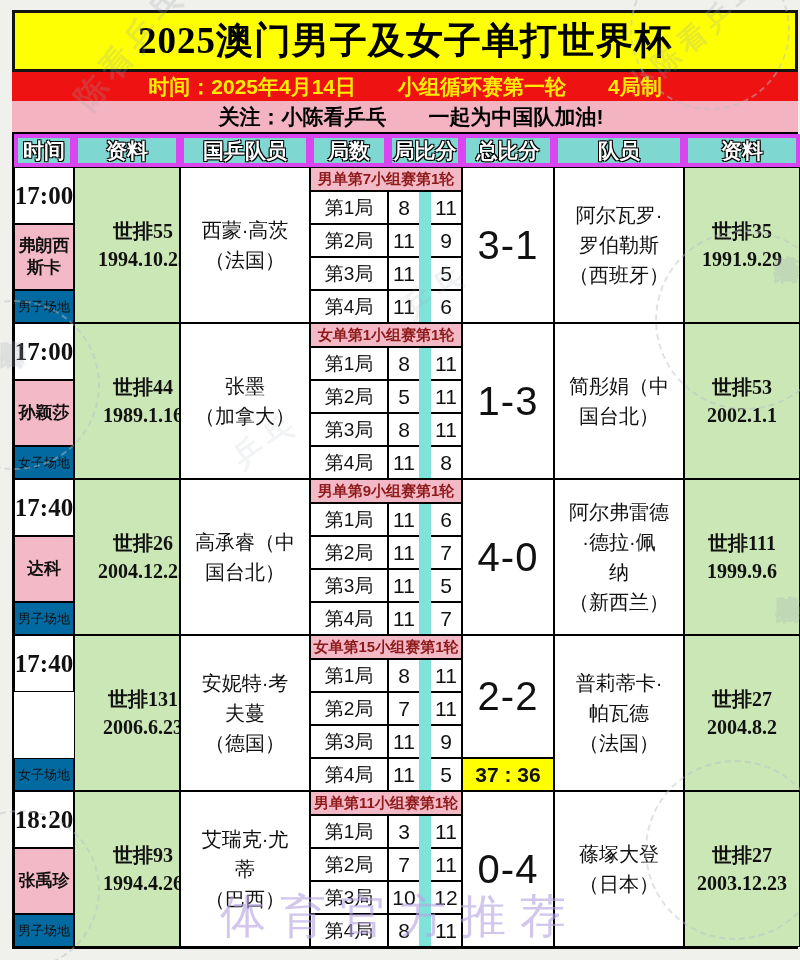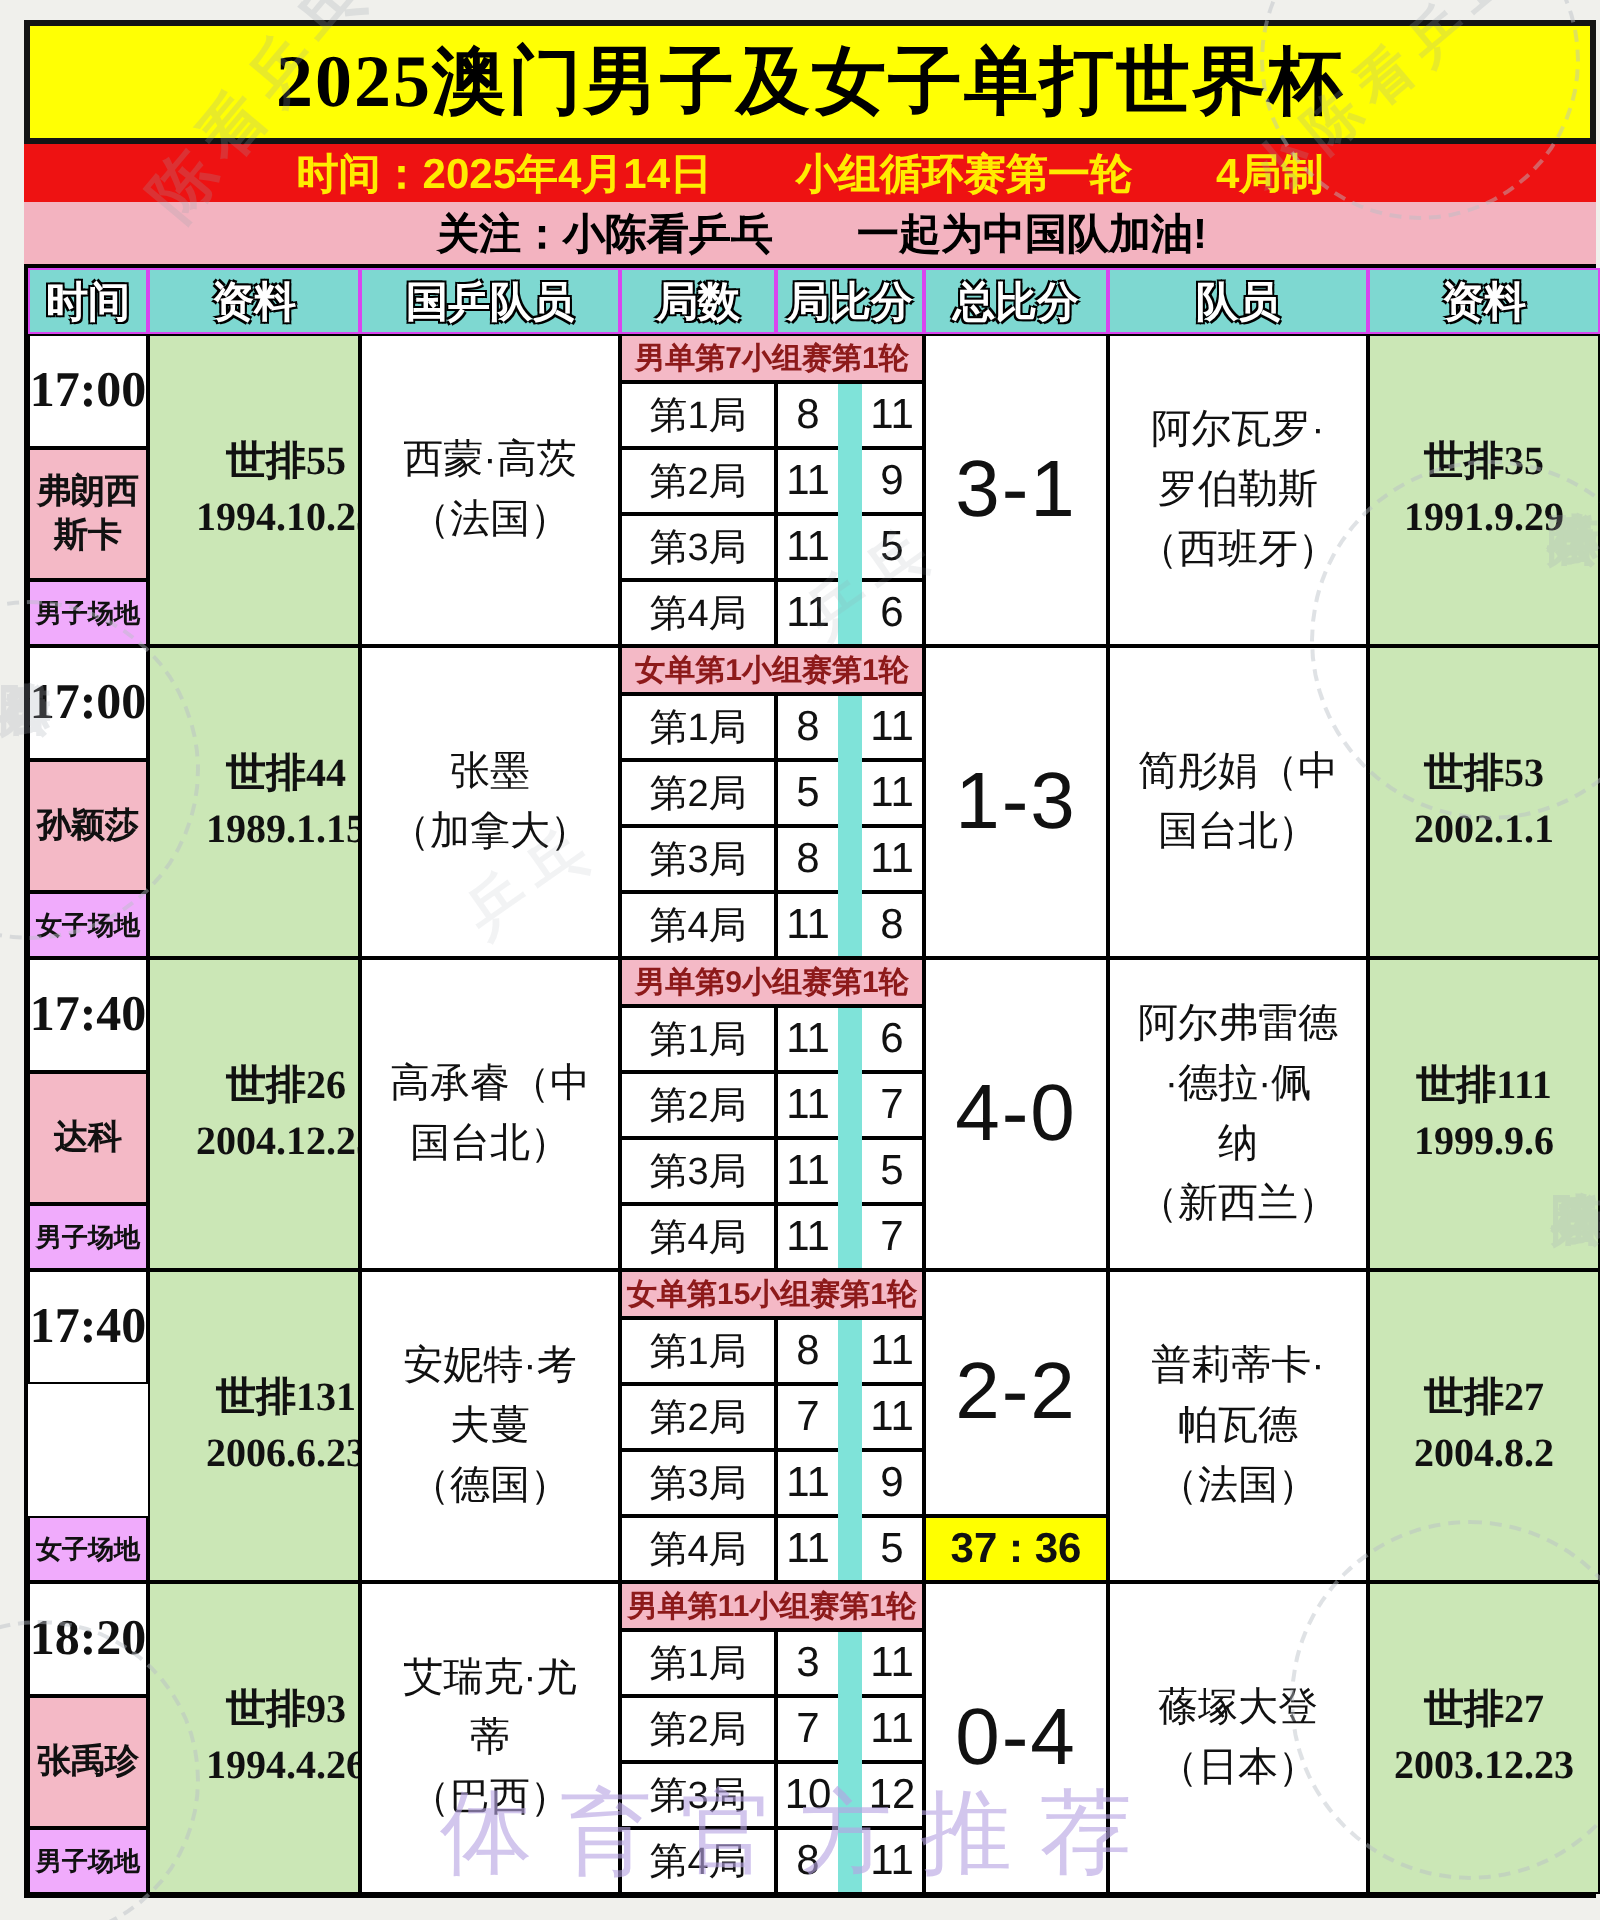--- a/index.html
+++ b/index.html
@@ -44,34 +44,34 @@
   }
 
   
   .table-wrap { border:2px solid #000; background:#fff; }
   .hdr-row, .block {
     display:grid;
     grid-template-columns:60px 106px 130px 78px 74px 92px 130px 116px;
   }
   .hdr-row { grid-template-rows:33px; }
   .hdr-cell {
-    background:#7ed8d1; border:1px solid #d946ef;
+    background:#7ed8d1; border:4px solid #d946ef;
     display:flex; align-items:center; justify-content:center;
     font-size:21px; font-weight:bold; color:#fff;
     text-shadow:-1px -1px 0 #000, 1px -1px 0 #000, -1px 1px 0 #000, 1px 1px 0 #000;
   }
   .block { grid-template-rows:24px 33px 33px 33px 33px; position:relative; }
   .cell {
     border:1px solid #000;
     display:flex; align-items:center; justify-content:center;
     text-align:center; background:#fff; overflow:hidden;
   }
   .c-time   { grid-column:1; grid-row:1/3; font-family:"Liberation Serif",serif; font-size:25px; font-weight:bold; }
   .c-cnp    { grid-column:1; grid-row:3/5; background:#f4b9c6; font-size:17px; font-weight:bold; white-space:pre-line; line-height:1.3; padding:0 2px; }
-  .c-venue  { grid-column:1; grid-row:5/6; background:#f0abfc; font-size:13px; font-weight:bold; }
+  .c-venue  { grid-column:1; grid-row:5/6; background:#0369a1; font-size:13px; font-weight:normal; }
   .c-rank   { flex-direction:column; background:#cbe7b6; font-family:"Liberation Serif",serif; font-size:20px; font-weight:bold; line-height:1.4; }
   .c-rankL  { grid-column:2; grid-row:1/6;padding-left:32px; }
   .c-rankR  { grid-column:8; grid-row:1/6; }
   .c-name   { font-size:20px; line-height:1.5; white-space:pre-line; padding:0 3px; }
   .c-nameL  { grid-column:3; grid-row:1/6; }
   .c-nameR  { grid-column:7; grid-row:1/6; }
   .c-group  { grid-column:4/6; grid-row:1/2; background:#f4b9c6; color:#8d1a1a; font-size:15px; font-weight:bold; }
   .c-glabel { grid-column:4; font-size:19px; }
   .c-score  { grid-column:5; padding:0; }
   .g-r1 { grid-row:2/3; } .g-r2 { grid-row:3/4; } .g-r3 { grid-row:4/5; } .g-r4 { grid-row:5/6; }
@@ -178,21 +178,21 @@
         </div>
         <div class="score-strip"></div>
       </div>
 
       <div class="block">
         <div class="cell c-time">17:00</div>
         <div class="cell c-cnp">孙颖莎</div>
         <div class="cell c-venue">女子场地</div>
         <div class="cell c-rank c-rankL">
           <span>世排44</span>
-          <span>1989.1.15</span>
+          <span>1989.1.16</span>
         </div>
         <div class="cell c-name c-nameL">张墨
 （加拿大）</div>
         <div class="cell c-group">女单第1小组赛第1轮</div>
         <div class="cell c-glabel g-r1">第1局</div>
         <div class="cell c-score g-r1">
             <div class="score-inner">
               <span>8</span>
               <i class="score-gap"></i>
               <span>11</span>

